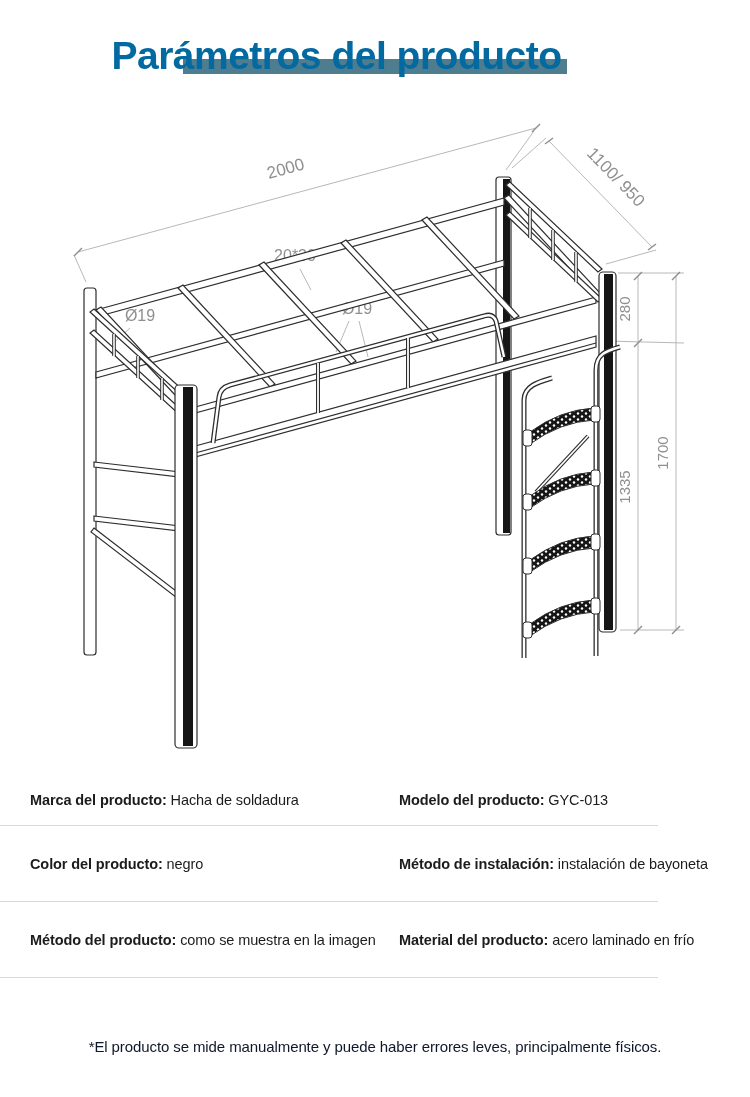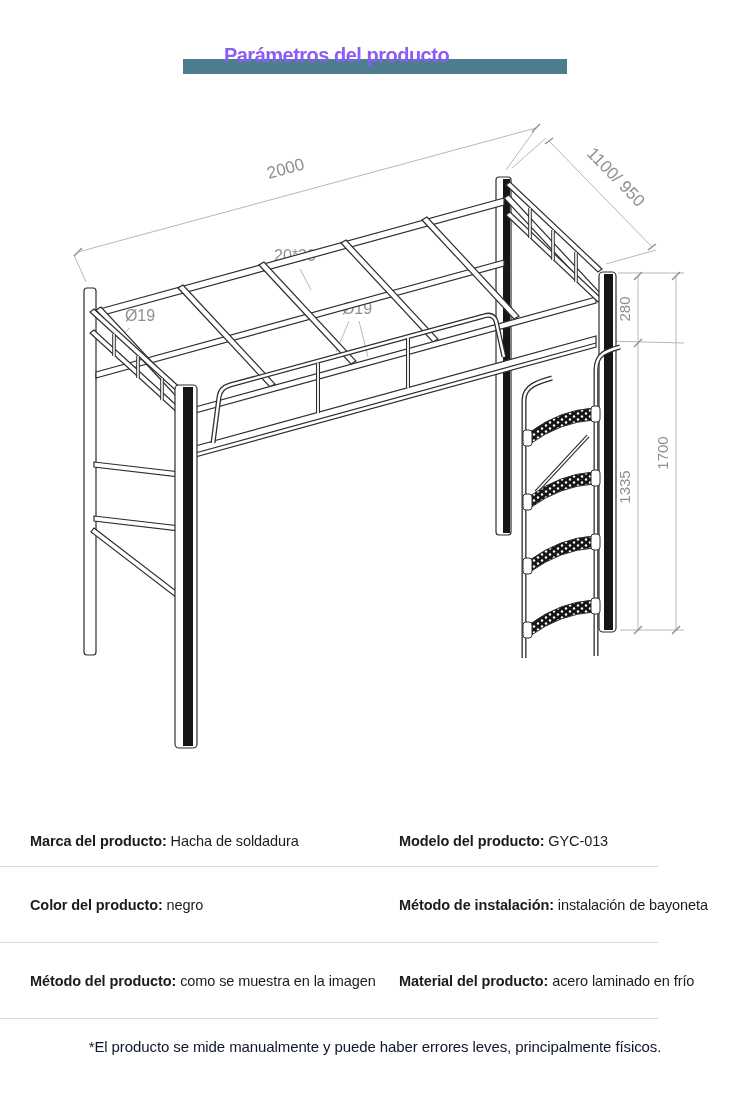--- a/index.html
+++ b/index.html
@@ -8,28 +8,28 @@
     width:750px;height:1097px;position:relative;overflow:hidden;
     font-family:"Liberation Sans","DejaVu Sans",sans-serif;color:#1c1c1c;
   }
   
   .title-underline{
     position:absolute;left:183px;top:59px;width:384px;height:15px;
     background:#4e7d90;z-index:0;
   }
   h1.page-title{
     position:absolute;left:0;top:40px;width:673px;margin:0;
-    text-align:center;font-size:20px;line-height:31px;font-weight:bold;
-    letter-spacing:-0.5px;color:#8b5cf6;z-index:1;
+    text-align:center;font-size:39px;line-height:31px;font-weight:bold;
+    letter-spacing:-0.5px;color:#0369a1;z-index:1;
   }
   
   svg.diagram{position:absolute;left:0;top:100px;}
   .dimtext{fill:#8f8f8f;}
   
-  .specs{position:absolute;left:0;top:816px;width:658px;}
+  .specs{position:absolute;left:0;top:775px;width:658px;}
   .spec-row{display:flex;align-items:center;border-bottom:1px solid #d9d9d9;}
   .spec-row.r1{height:50px;}
   .spec-row.r2,.spec-row.r3{height:75px;}
   .spec-cell{font-size:14.5px;letter-spacing:-0.1px;white-space:nowrap;}
   .spec-cell.left{width:385px;padding-left:30px;box-sizing:border-box;flex:none;}
   .spec-cell.right{flex:1;padding-left:0;margin-left:14px;}
   .spec-cell b{font-weight:bold;}
   
   .note{
     position:absolute;left:0;top:1038px;width:750px;text-align:center;

